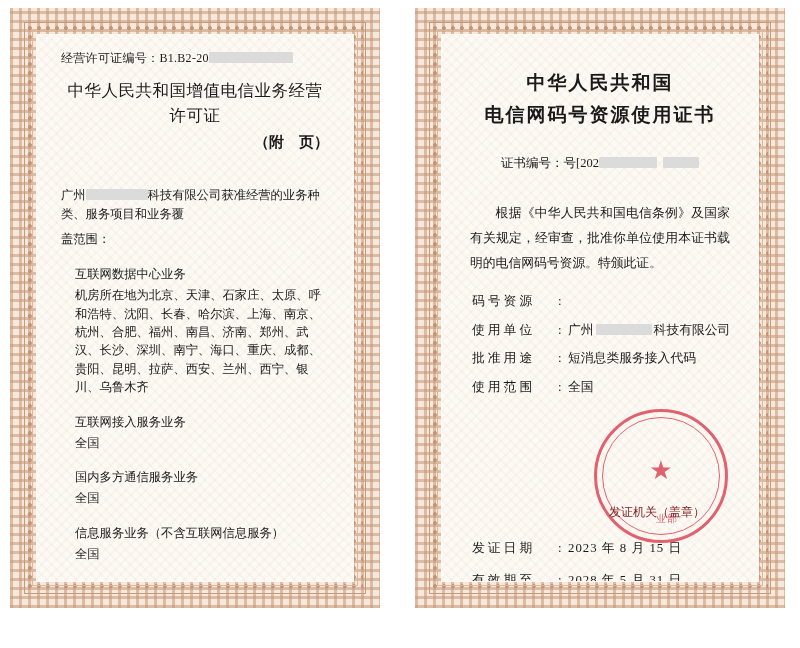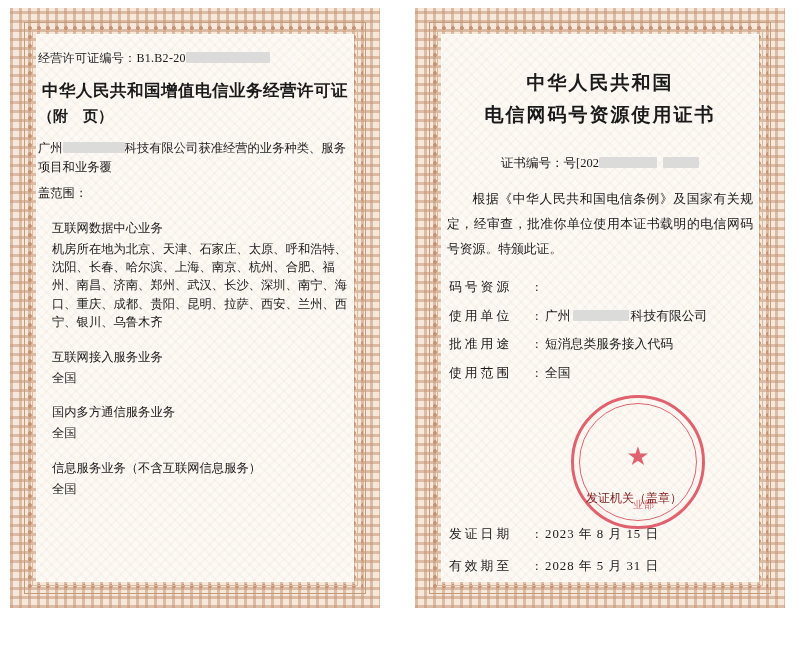--- a/index.html
+++ b/index.html
@@ -76,21 +76,21 @@
     content: "";
     position: absolute;
     inset: 0;
     background:
       repeating-linear-gradient(45deg, rgba(205,165,140,0.07) 0 2px, rgba(0,0,0,0) 2px 7px),
       repeating-linear-gradient(-45deg, rgba(205,165,140,0.07) 0 2px, rgba(0,0,0,0) 2px 7px);
     pointer-events: none;
   }
   .content {
     position: relative;
-    padding: 14px 1px;
+    padding: 14px 24px;
     color: #1a1a1a;
     font-size: 12.5px;
     line-height: 1.55;
     z-index: 2;
   }
   .cert-no {
     font-size: 12px;
     letter-spacing: 0.3px;
     margin-bottom: 10px;
     white-space: nowrap;
@@ -99,29 +99,29 @@
     display: inline-block;
     height: 11px;
     background: #d8d8d8;
     vertical-align: -1px;
     border-radius: 1px;
     opacity: .92;
   }
   .title-left {
     text-align: center;
     font-size: 16.5px;
-    font-weight: bold;
+    font-weight: normal;
     letter-spacing: 0.5px;
     margin: 2px 0 2px;
   }
   .subtitle-left {
-    text-align: left;
+    text-align: right;
     font-size: 15px;
     font-weight: bold;
-    margin-bottom: 11px;
+    margin-bottom: 32px;
   }
   .para {
     margin: 0 0 6px 0;
     text-indent: 0;
     font-size: 12.3px;
   }
   .section-label {
     margin: 2px 0 4px;
     font-size: 12.3px;
   }
@@ -142,21 +142,21 @@
     text-align: center;
     font-size: 19px;
     font-weight: bold;
     letter-spacing: 2px;
     line-height: 1.7;
     margin: 18px 0 22px;
   }
   .rc-no {
     text-align: center;
     font-size: 12.5px;
-    margin-bottom: 14px;
+    margin-bottom: 28px;
     white-space: nowrap;
   }
   .rc-body {
     font-size: 12.8px;
     line-height: 1.95;
     text-align: justify;
     margin: 0 4px 16px 4px;
     text-indent: 2em;
   }
   .field-row {

